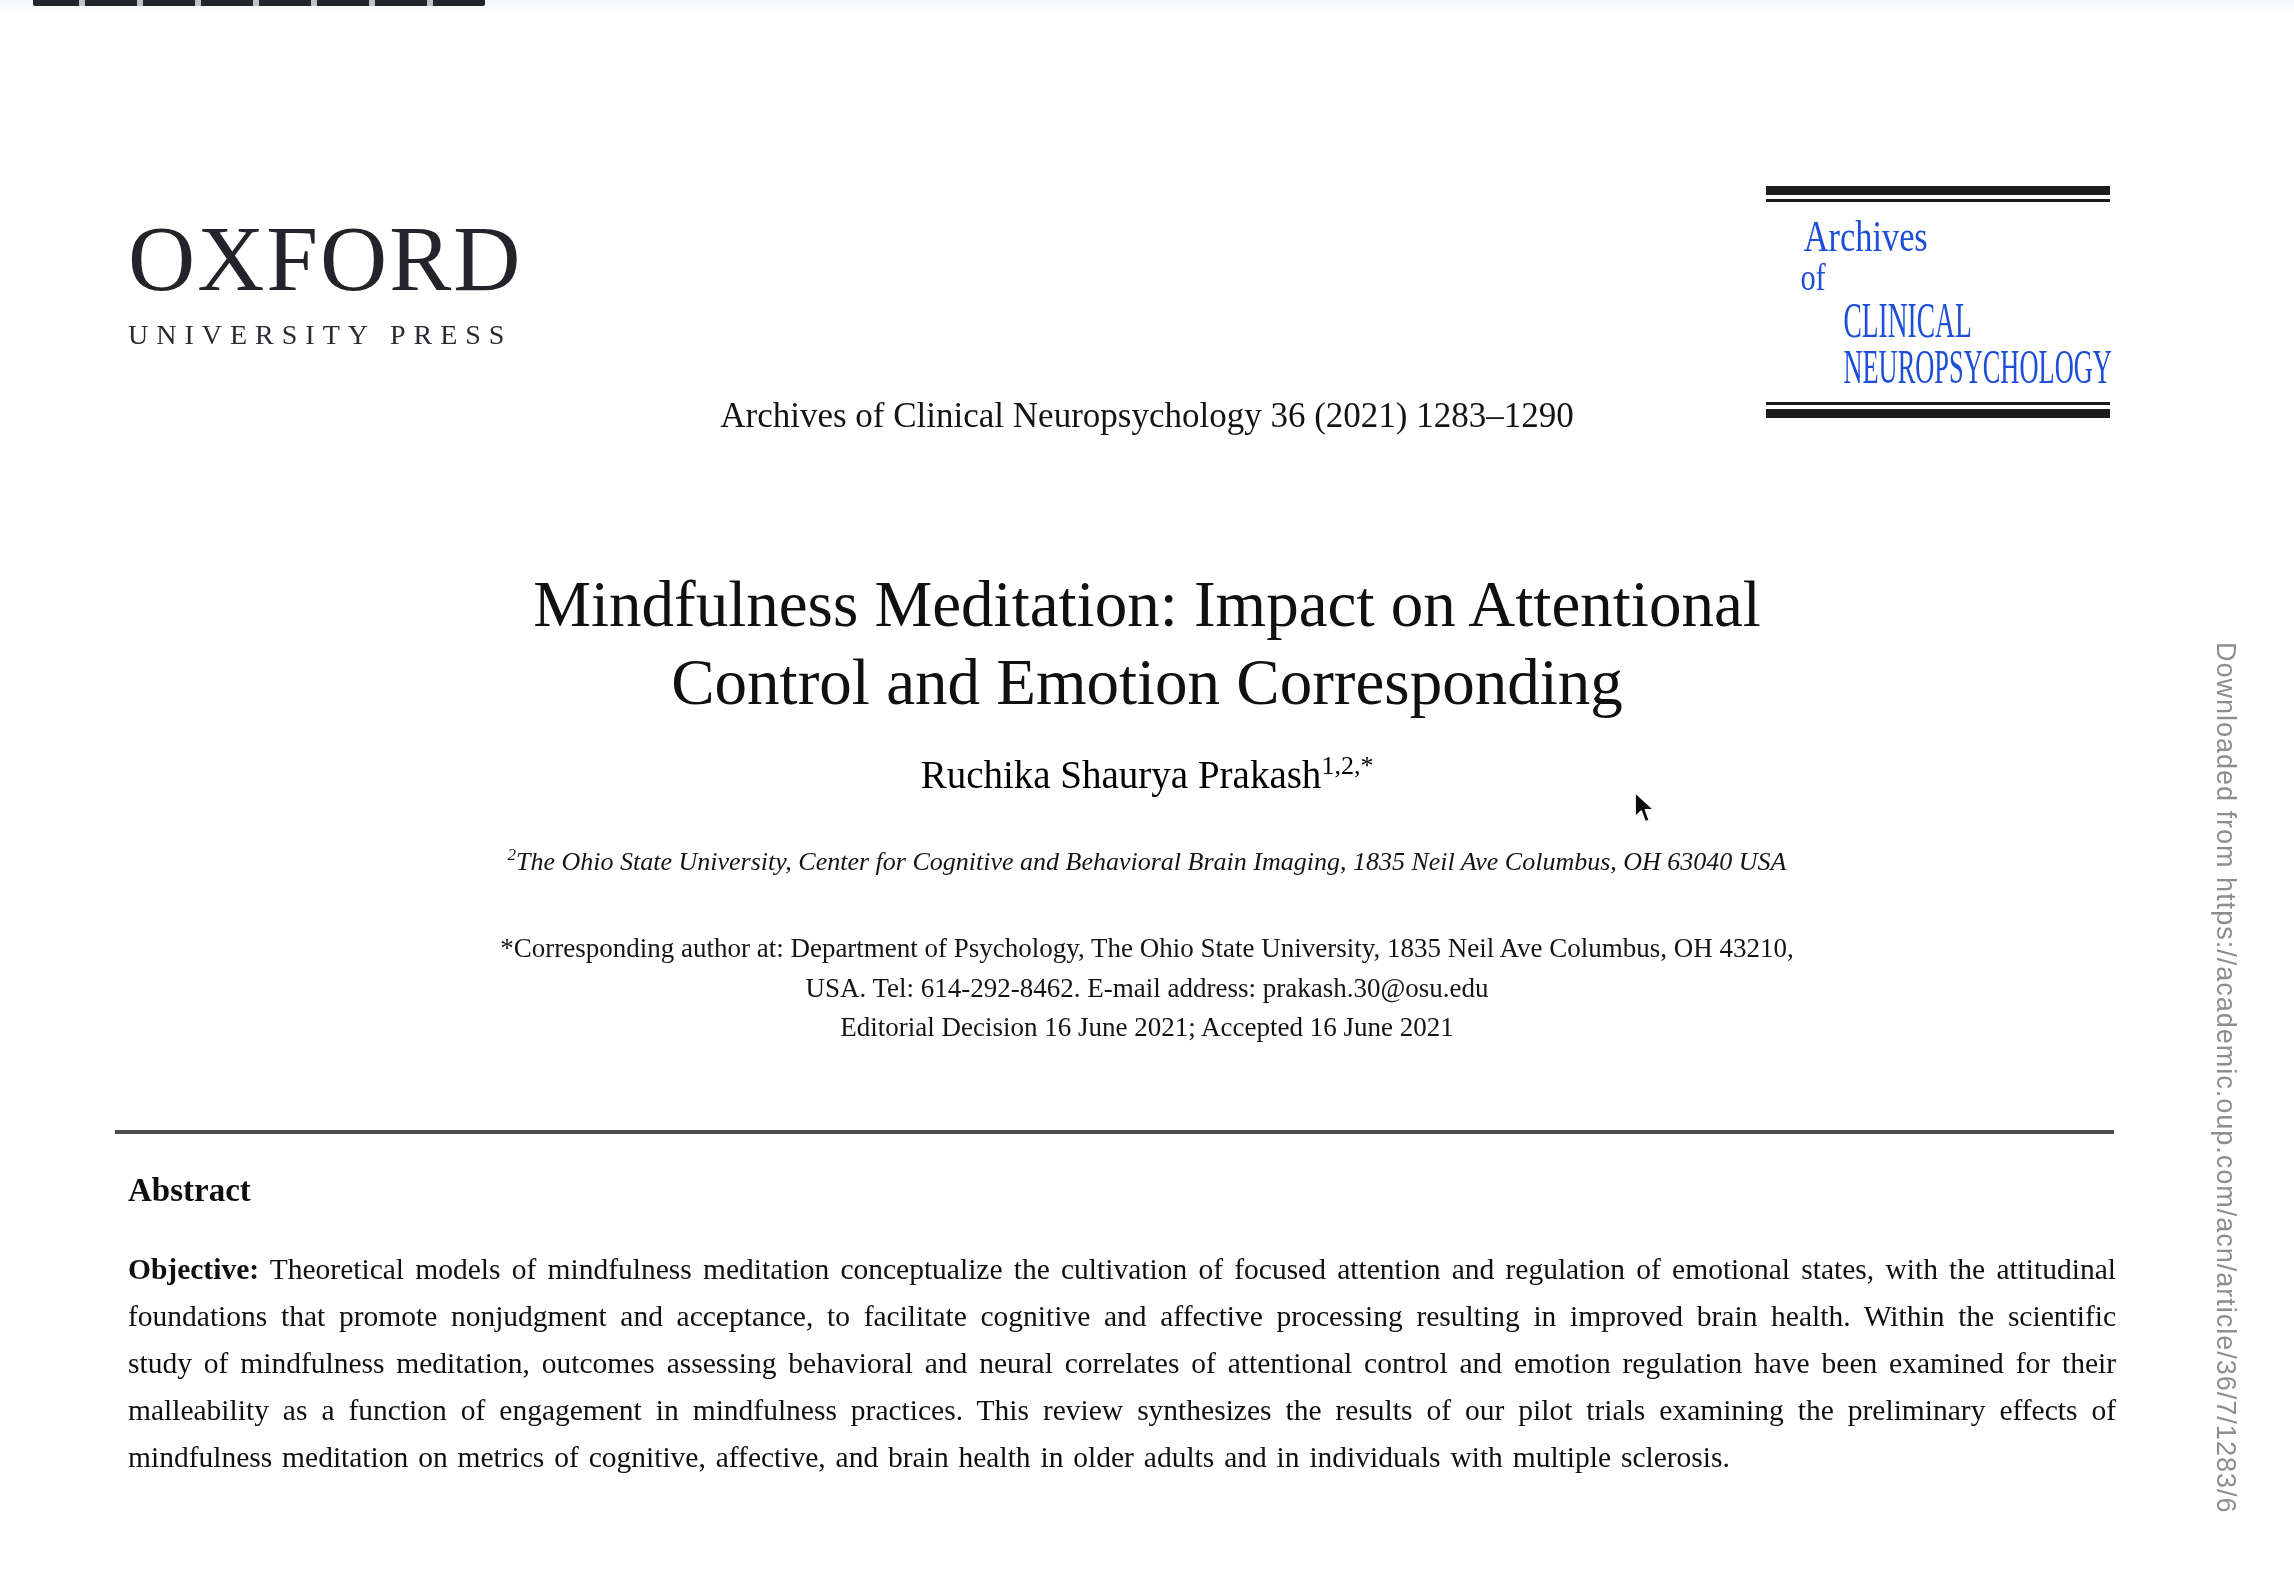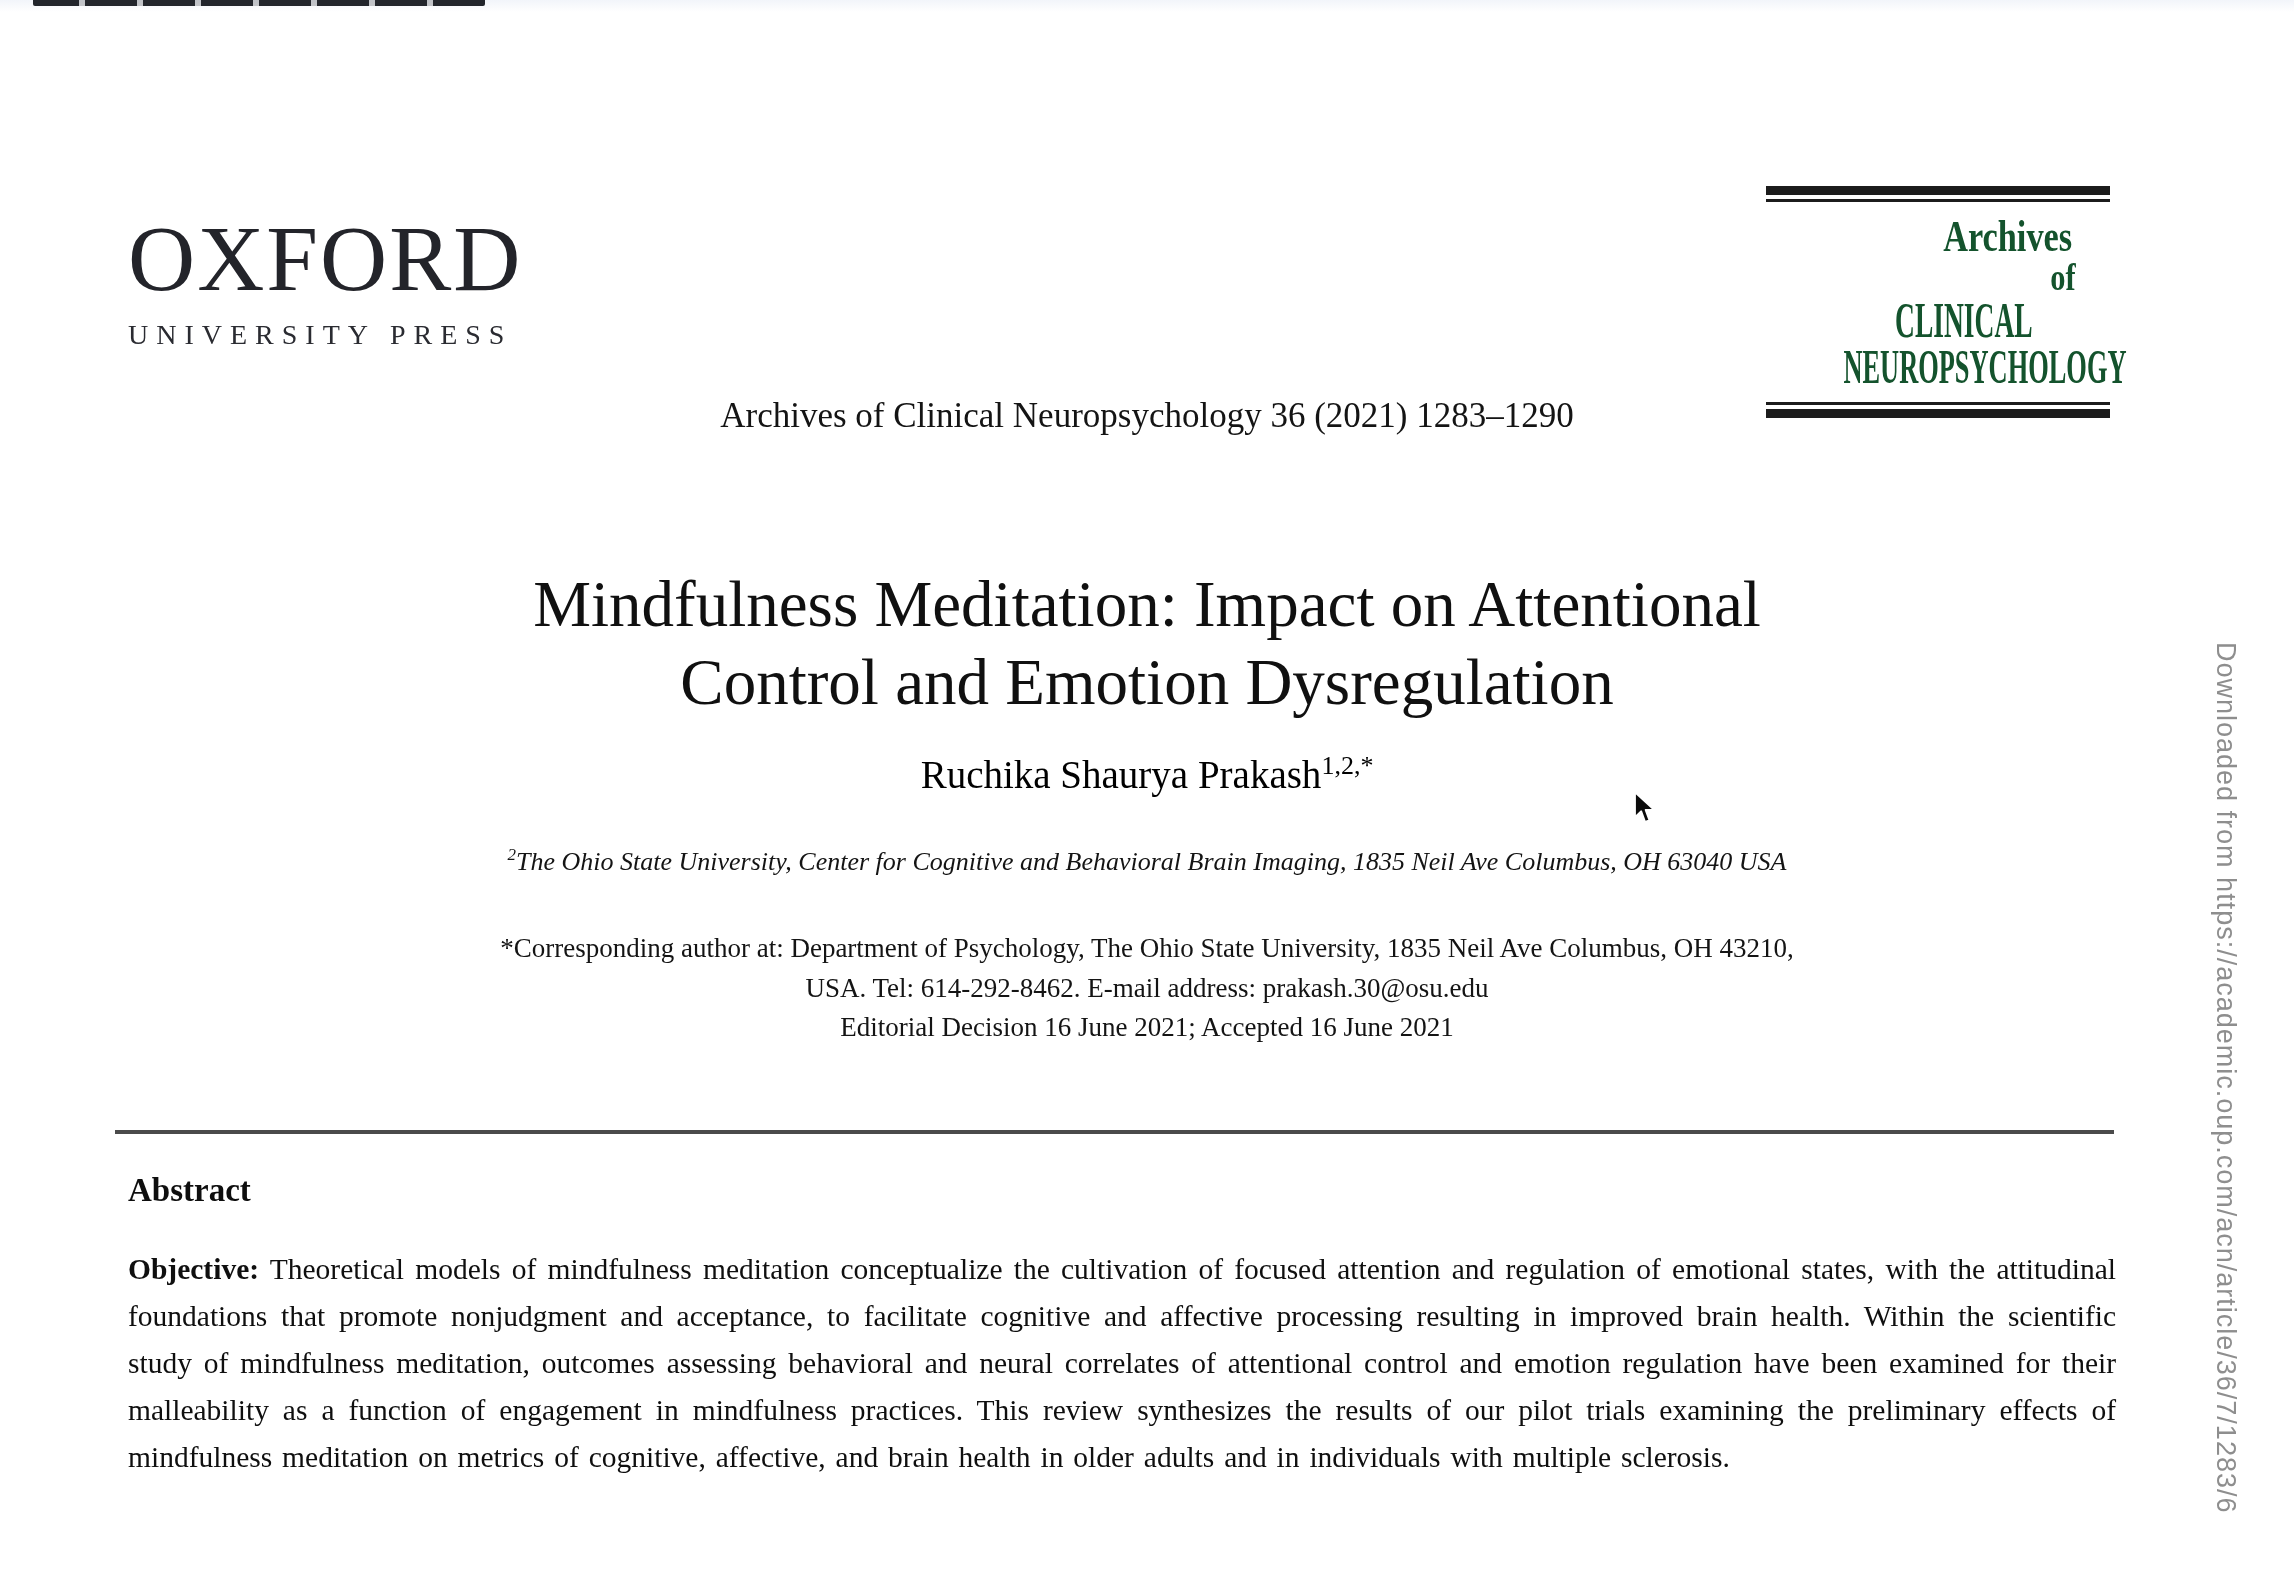--- a/index.html
+++ b/index.html
@@ -22,21 +22,21 @@
   
   .oxford{position:absolute;left:128px;top:212px;width:420px;text-align:left;}
   .oxford-word{font-size:93px;line-height:1;letter-spacing:2px;color:#23242a;}
   .oxford-sub{font-size:28px;letter-spacing:8px;margin-top:14px;color:#2a2b31;white-space:nowrap;}
 
   
   .masthead{position:absolute;left:1766px;top:186px;width:344px;}
   .mh-bar-thick{height:9px;background:#1c1c1c;}
   .mh-bar-thin{height:3px;background:#1c1c1c;margin-top:4px;}
   .mh-bar-thin-b{height:3px;background:#1c1c1c;margin-bottom:4px;}
-  .mh-text{padding:14px 0 12px 0;text-align:right;color:#14532d;font-weight:bold;}
+  .mh-text{padding:14px 0 12px 0;text-align:left;color:#1d4ed8;}
   .mh-line{display:block;white-space:nowrap;}
   .mh-archives{font-size:44px;line-height:42px;transform:scaleX(.78);transform-origin:center;}
   .mh-of{font-size:38px;line-height:38px;transform:scaleX(.8);transform-origin:center;}
   .mh-clinical{font-size:50px;line-height:48px;transform:scaleX(.55);transform-origin:center;}
   .mh-neuro{font-size:48px;line-height:46px;transform:scaleX(.55);transform-origin:center;}
 
   .citation{position:absolute;left:0;top:396px;width:2294px;text-align:center;
     font-size:35px;color:#141414;}
 
   .title{position:absolute;left:0;top:565px;width:2294px;text-align:center;
@@ -97,21 +97,21 @@
       <span class="mh-line mh-neuro">NEUROPSYCHOLOGY</span>
     </div>
     <div class="mh-bar-thin-b"></div>
     <div class="mh-bar-thick"></div>
   </div>
 
   <div class="citation">Archives of Clinical Neuropsychology 36 (2021) 1283–1290</div>
 
   <h1 class="title">
     <span>Mindfulness Meditation: Impact on Attentional</span><br>
-    <span>Control and Emotion Dysregulation</span>
+    <span>Control and Emotion Corresponding</span>
   </h1>
 
   <div class="author">
     <span>Ruchika Shaurya Prakash</span><sup>1,2,*</sup>
   </div>
 
   <div class="affiliations">
     <div><sup>2</sup><span>The Ohio State University, Center for Cognitive and Behavioral Brain Imaging, 1835 Neil Ave Columbus, OH 63040 USA</span></div>
   </div>
 

